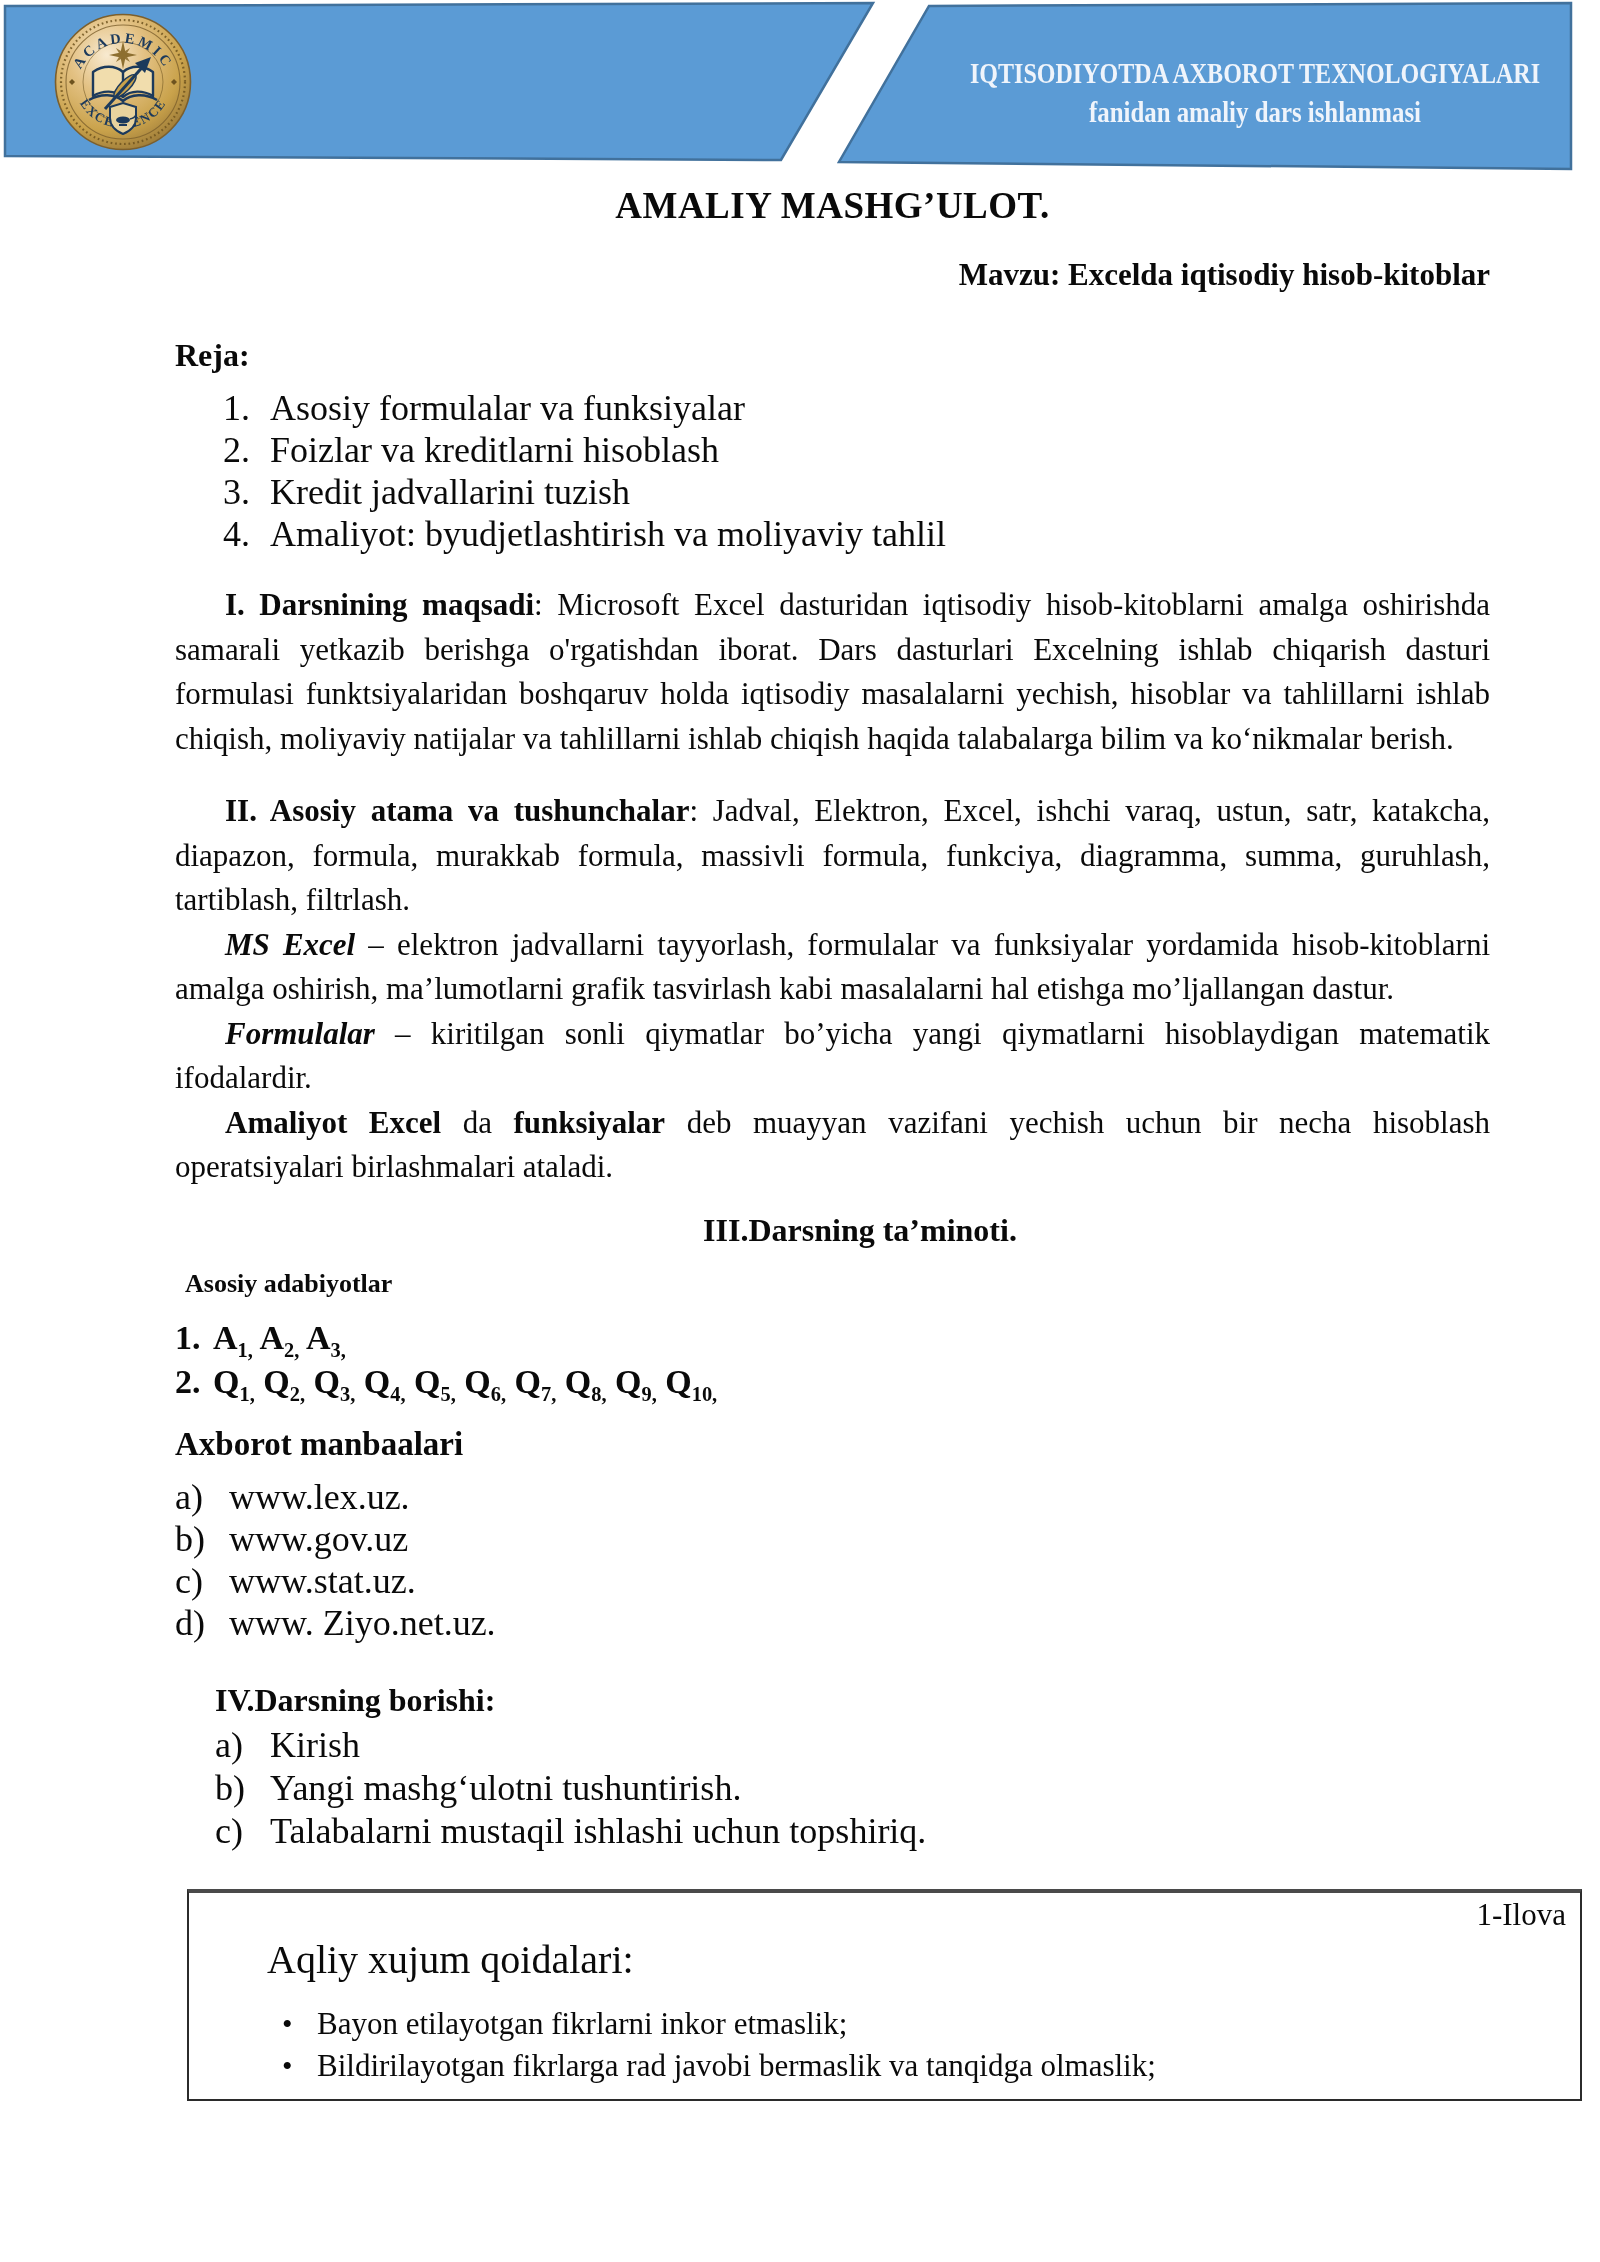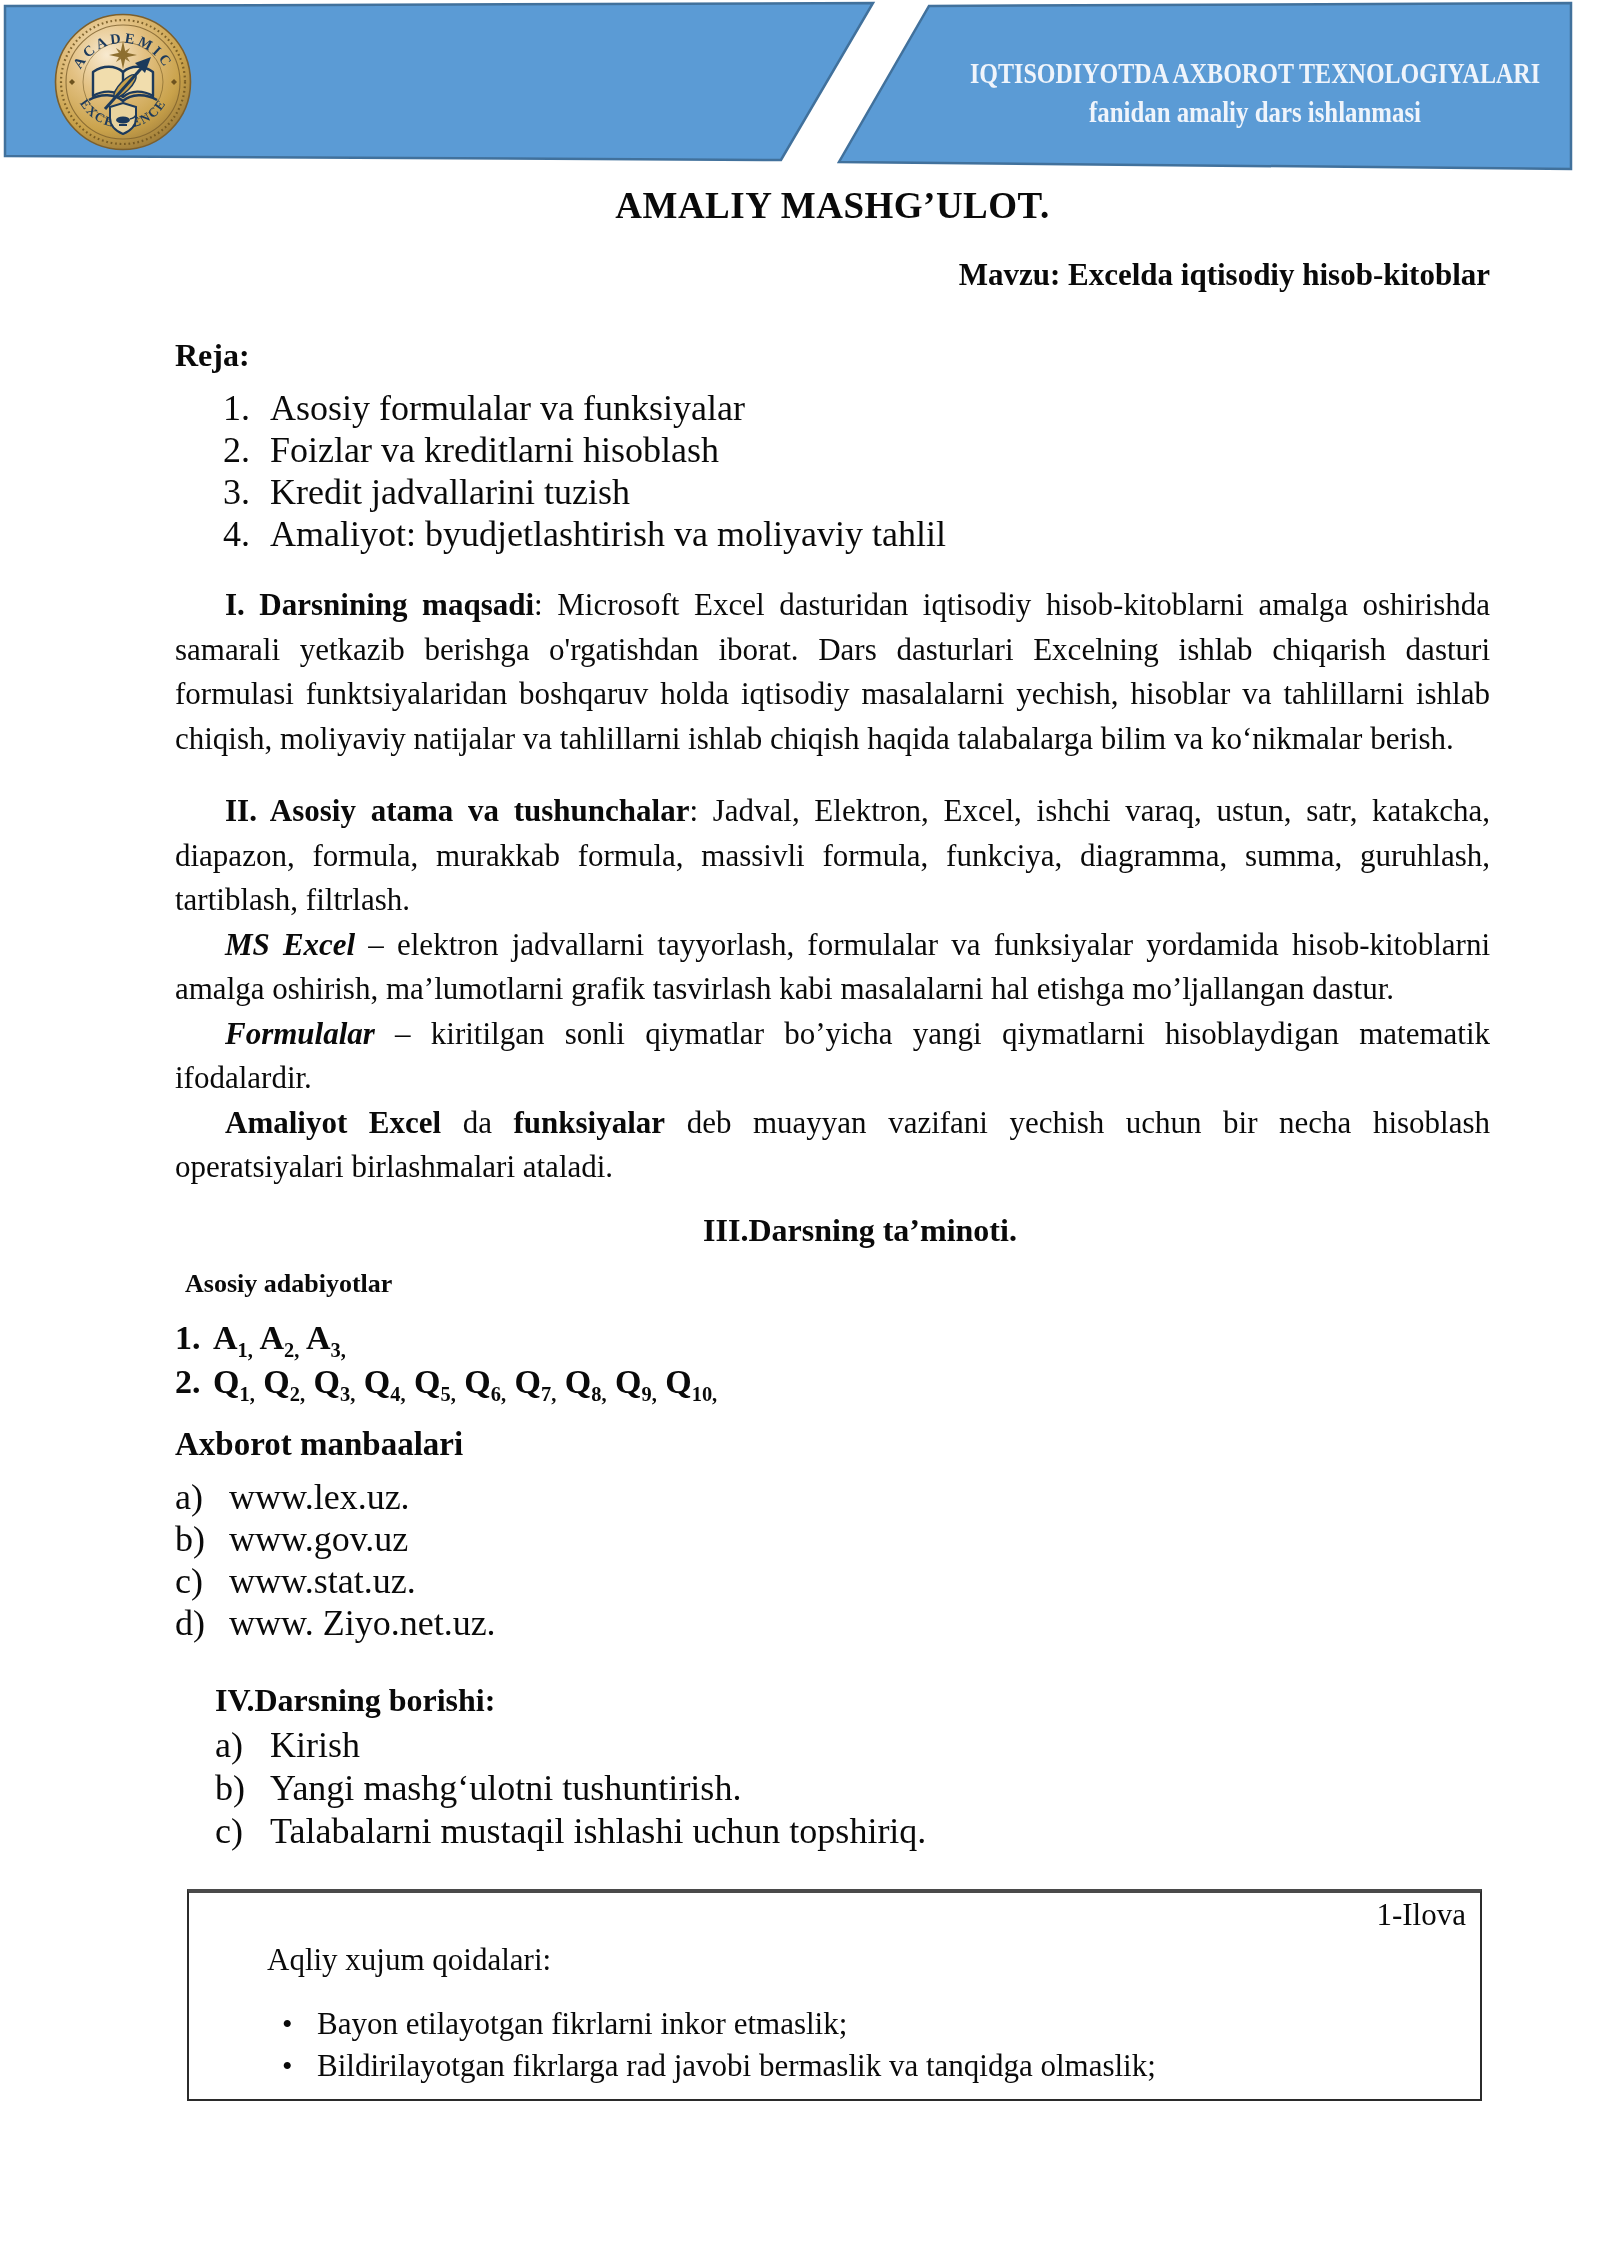--- a/index.html
+++ b/index.html
@@ -23,26 +23,26 @@
   .lit-line .marker{display:inline-block;width:38px;}
   .lit-line sub{font-size:0.60em;line-height:0;}
   .sources-heading{margin:18px 0 0 0;font-size:33px;line-height:44px;font-weight:bold;}
   .sources-list{margin:10px 0 0 0;}
   .sources-list .li-row .marker{width:54px;}
   .flow-heading{margin:34px 0 0 0;font-size:32px;line-height:44px;font-weight:bold;text-indent:40px;}
   .flow-list{margin:2px 0 0 40px;}
   .flow-list .li-row{line-height:43px;}
   .flow-list .li-row .marker{width:55px;}
   .annex-box{
-    position:relative;margin:36px 0 0 12px;width:1295px;min-height:178px;box-sizing:border-box;
+    position:relative;margin:36px 0 0 12px;width:1395px;min-height:178px;box-sizing:border-box;
     border:2px solid #2b2b2b;border-top:4px solid #4a4a4a;background:#ffffff;
     padding:2px 14px 12px 0;
   }
   .annex-tag{font-size:31px;line-height:40px;text-align:right;}
-  .annex-heading{margin:4px 0 0 78px;font-size:31px;line-height:42px;}
+  .annex-heading{margin:4px 0 0 78px;font-size:40px;line-height:42px;}
   .annex-bullets{margin:22px 0 0 93px;}
   .bullet-row{font-size:31px;line-height:42px;}
   .bullet-row .dot{display:inline-block;width:35px;font-size:30px;}
   .band-text{font-family:"Liberation Serif","DejaVu Serif",serif;font-weight:bold;fill:#eff4fb;}
   .seal-text{font-family:"Liberation Serif","DejaVu Serif",serif;font-weight:bold;fill:#1c3a5c;}
 </style>
 </head>
 <body>
 
 <div class="page">

